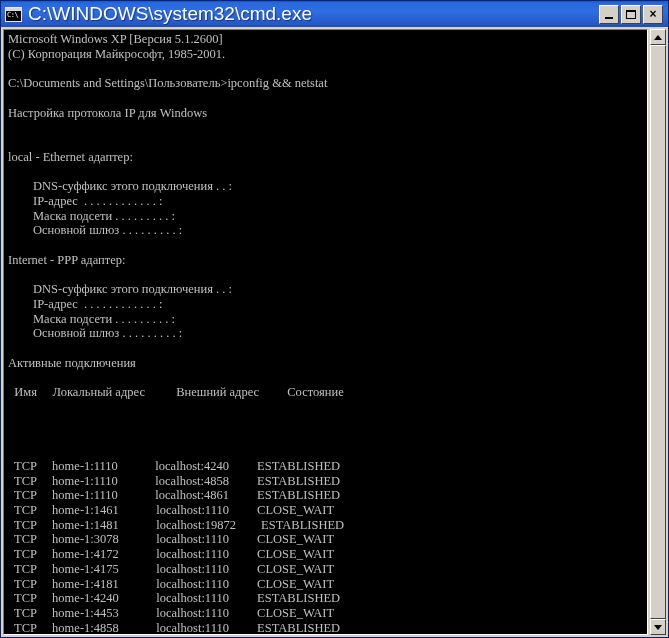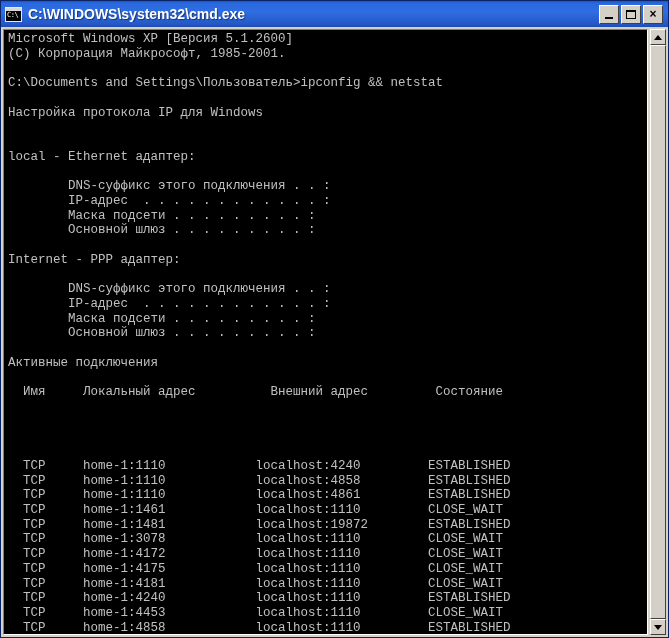--- a/index.html
+++ b/index.html
@@ -66,22 +66,22 @@
     left: 1px;
     top: 3px;
     font-family: "DejaVu Sans Mono", monospace;
     font-size: 7px;
     line-height: 8px;
     color: #f5f5f5;
     letter-spacing: -0.5px;
   }
   #title-text {
     font-family: "Liberation Sans", sans-serif;
-    font-size: 14px;
-    font-weight: bold;
+    font-size: 19px;
+    font-weight: normal;
     color: #ffffff;
     text-shadow: 1px 1px 1px rgba(0,0,0,0.45);
     white-space: nowrap;
     flex: 1 1 auto;
     overflow: hidden;
   }
   #window-buttons {
     display: flex;
     gap: 2px;
     flex: 0 0 auto;
@@ -146,21 +146,21 @@
     position: relative;
   }
   #console {
     position: absolute;
     left: 0;
     top: 0;
     right: 0;
     bottom: 0;
     background: #000000;
     color: #c0c0c0;
-    font-family: Liberation Mono, monospace;
+    font-family: Liberation Serif, serif;
     font-size: 12.5px;
     line-height: 14.72px;
     padding: 2px 0 0 4px;
     box-sizing: border-box;
     white-space: pre;
     overflow: hidden;
     letter-spacing: 0px;
   }
   .console-line {
     white-space: pre;

